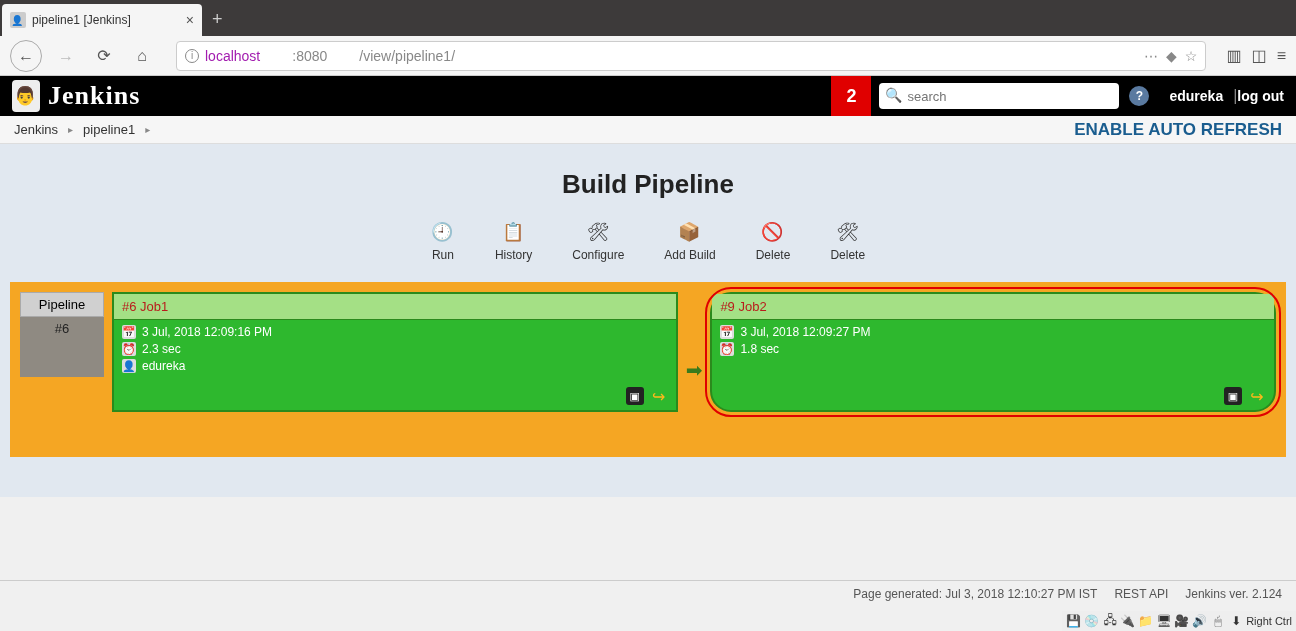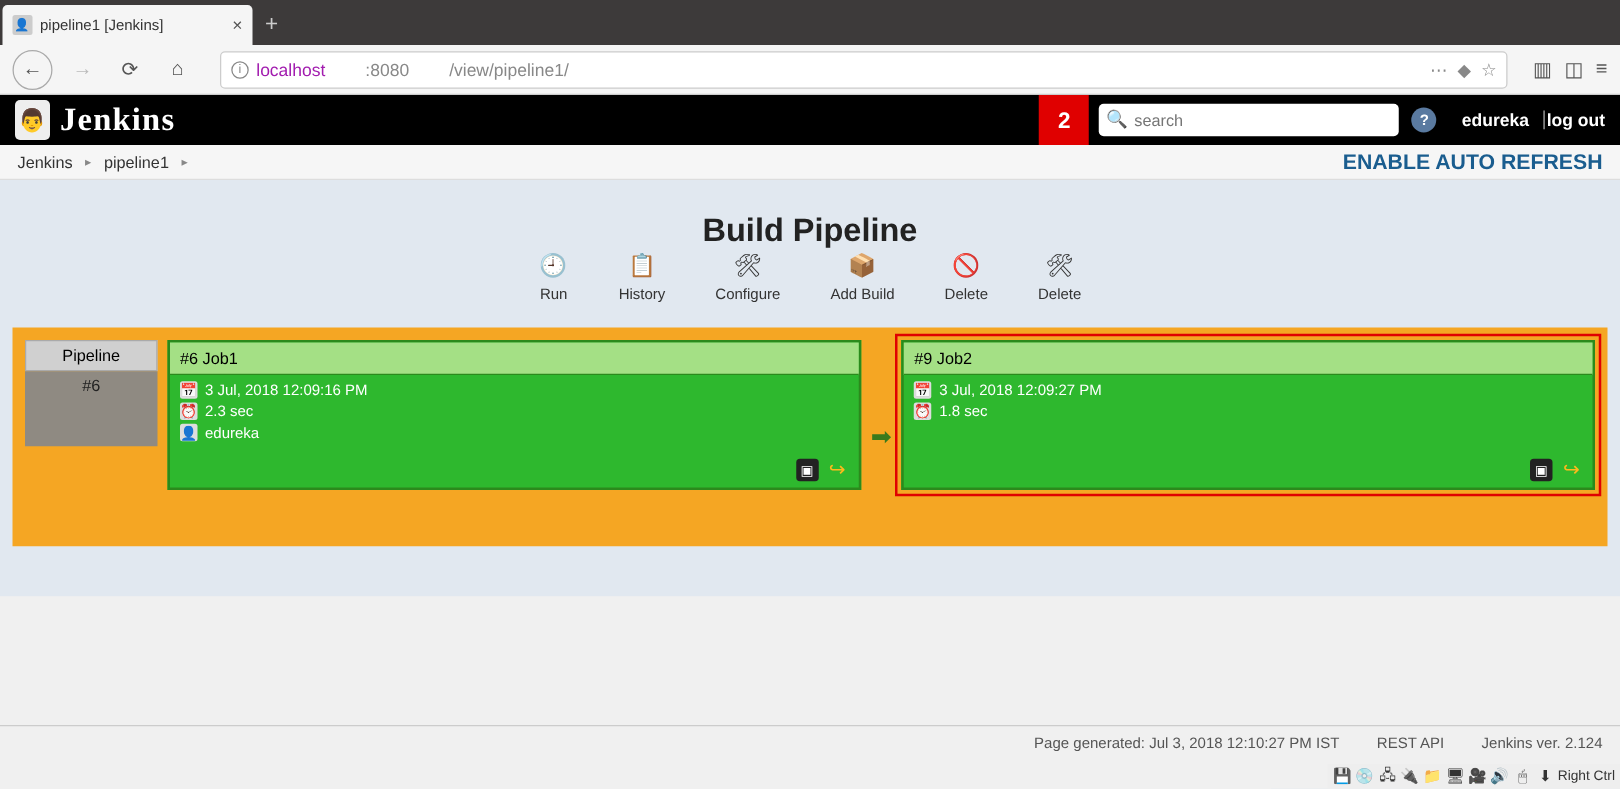--- a/index.html
+++ b/index.html
@@ -39,44 +39,44 @@
 .sep { margin-left:10px; color:#888;}
 
 
 .jenkins-breadcrumb { height:28px; background:#f6f6f6; border-bottom:1px solid #ddd; display:flex; align-items:center; padding:0 14px; font-size:13px; color:#0b6aa2;}
 .jenkins-breadcrumb .crumb { color:#333; }
 .jenkins-breadcrumb .arrow { color:#888; margin:0 10px; font-size:10px;}
 .auto-refresh { margin-left:auto; font-size:17px; color:#1a5d8f; text-transform:uppercase;font-weight:bold;}
 
 
 .main-area { background:#e1e8f0; padding:25px 0 40px; }
-.page-title { text-align:center; font-size:26px; font-weight:bold; color:#222; }
+.page-title { text-align:center; font-size:26px; font-weight:bold; color:#222; margin-bottom:20px;}
 .action-bar { display:flex; justify-content:center; gap:40px; margin-bottom:20px;}
 .action-btn { display:flex; flex-direction:column; align-items:center; font-size:12px; color:#333; gap:4px;}
 .action-icon { width:24px; height:24px; display:flex; align-items:center; justify-content:center; font-size:18px;}
 
 
 .pipeline-panel { background:#f5a623; margin:0 10px; padding:10px; display:flex; align-items:flex-start; gap:8px; min-height:175px;}
-.pipeline-info { width:106px; flex-shrink:0;}
+.pipeline-info { width:84px; flex-shrink:0;}
 .pipeline-info-header { background:#d0d0d0; text-align:center; font-size:13px; padding:4px 0; border:1px solid #aaa;}
 .pipeline-info-num { background:#8f8a82; text-align:center; font-size:13px; padding:4px 0; color:#222; height:60px;}
 
 .job-card { flex:1; border:2px solid #2b8a1c; background:#2eb82e; color:#000; font-size:13px; display:flex; flex-direction:column; position:relative; min-height:120px;}
-.job-card.highlight { outline:2px solid #e00000; outline-offset:3px; padding-bottom:0;}
-.job-header { background:#a4e085; padding:5px 8px; font-size:13px; color:#000000; border-bottom:1px solid #2b8a1c;}
+.job-card.highlight { outline:2px solid #e00000; outline-offset:3px; padding-bottom:0;border-radius:21px;}
+.job-header { background:#a4e085; padding:5px 8px; font-size:13px; color:#b91c1c; border-bottom:1px solid #2b8a1c;}
 .job-body { padding:5px 8px; display:flex; flex-direction:column; gap:3px; font-size:12px; color:#fff;}
 .job-row { display:flex; align-items:center; gap:6px; color:#fff;}
 .micro-icon { width:14px; height:14px; display:inline-flex; align-items:center; justify-content:center; font-size:11px; background:#ddd; border-radius:2px; color:#333;}
 .job-footer { margin-top:auto; display:flex; justify-content:flex-end; gap:6px; padding:5px 8px;}
 .footer-btn { width:18px; height:18px; background:#222; border-radius:3px; display:flex; align-items:center; justify-content:center; color:#fff; font-size:11px;}
 .footer-btn.arrow { background:transparent; color:#fdb91c; font-size:16px;}
 .pipe-arrow { align-self:center; color:#3a7a1c; font-size:20px;}
 
 
-.page-footer { position:absolute; bottom:30px; right:14px; font-size:12px; color:#555; display:flex; gap:30px;}
+.page-footer { position:absolute; bottom:30px; right:14px; font-size:12px; color:#555; display:flex; gap:17px;}
 .footer-line { position:absolute; bottom:50px; left:0; right:0; border-top:1px solid #ccc;}
 
 
 .host-status { position:absolute; bottom:0; right:0; height:20px; display:flex; align-items:center; gap:2px; background:#eee; padding:0 4px; font-size:11px; color:#333;}
 .host-status .sb-icon { width:16px; height:16px; display:flex; align-items:center; justify-content:center; font-size:12px;}
 </style>
 </head>
 <body>
 
 <div class="browser-tabs">

